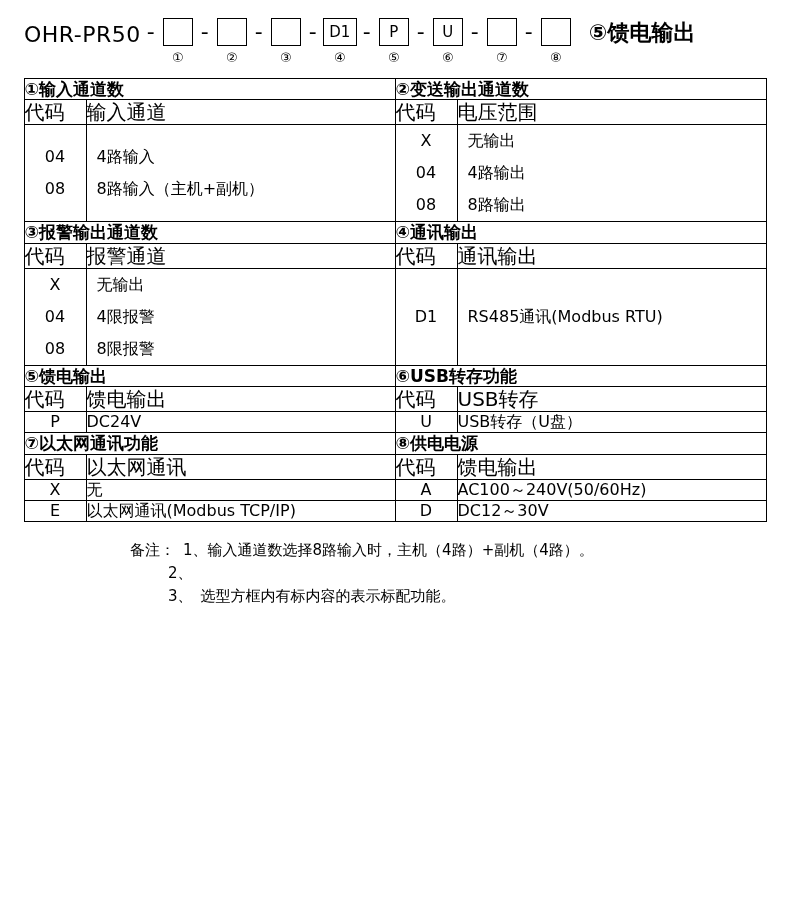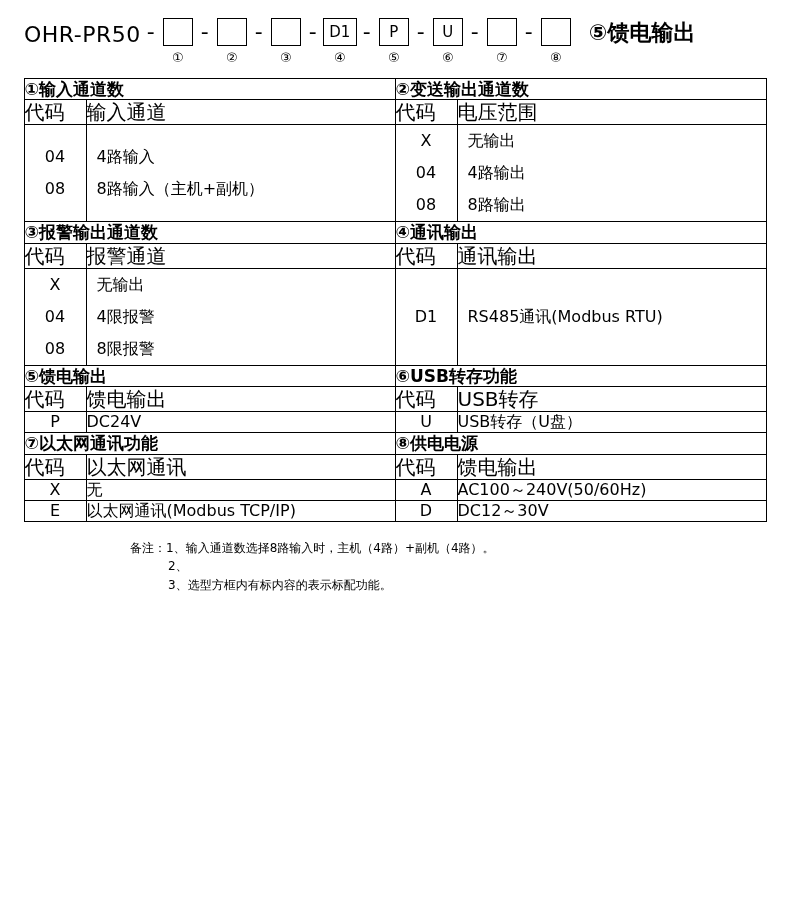--- a/index.html
+++ b/index.html
@@ -112,22 +112,23 @@
   .col-desc { width: 309px; }
 
   
   .notes {
     margin: 14px 0 0 0;
     padding-left: 130px;
     padding-right: 10px;
   }
   .note-row {
     display: flex;
-    font-size: 12px;
+    font-size: 15px;
     line-height: 1.55;
+    gap: 8px;
   }
   .note-label {
     white-space: nowrap;
   }
   .note-body {
     flex: 1;
   }
   .note-sub {
     padding-left: 38px;
   }

